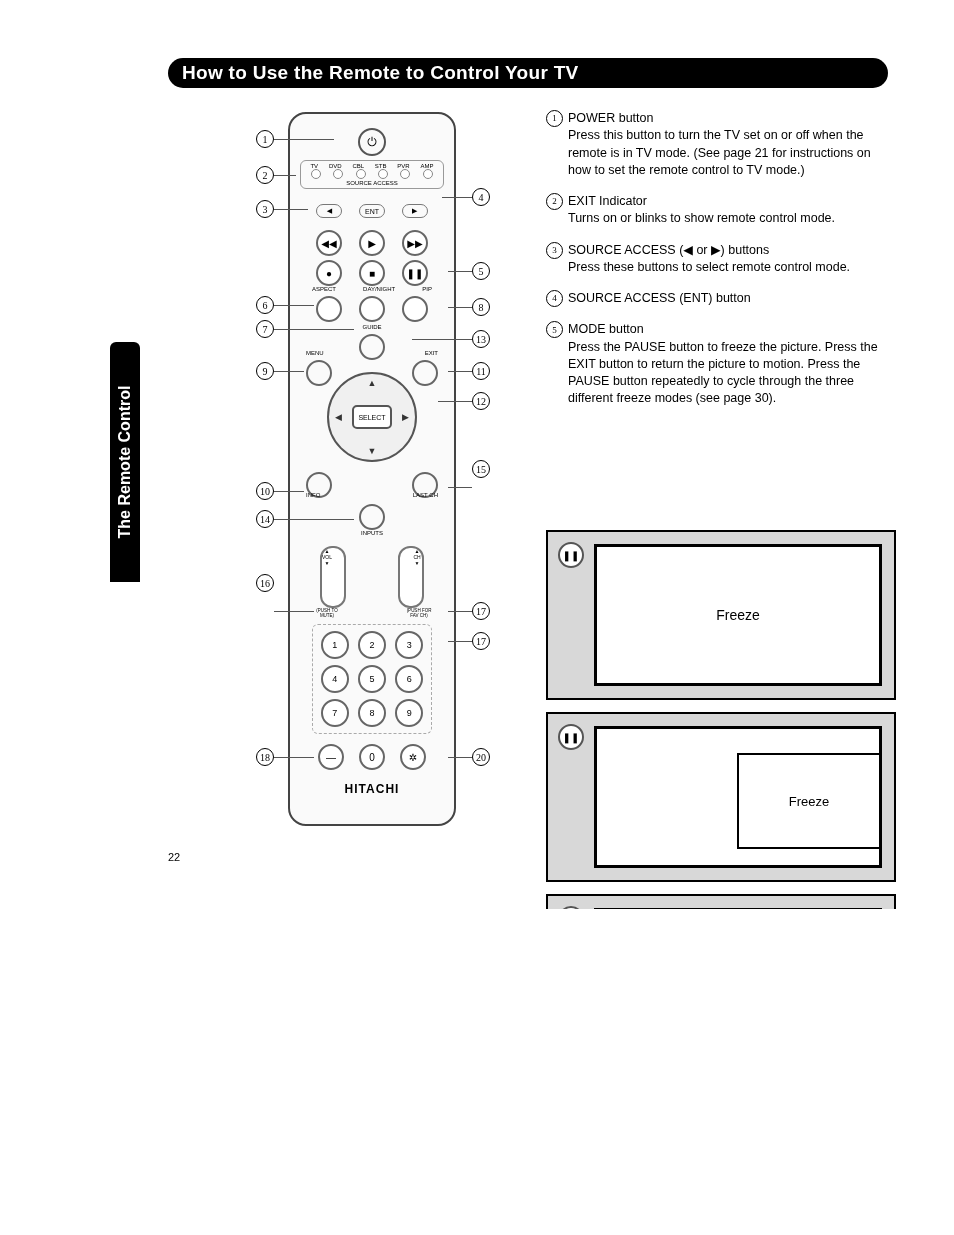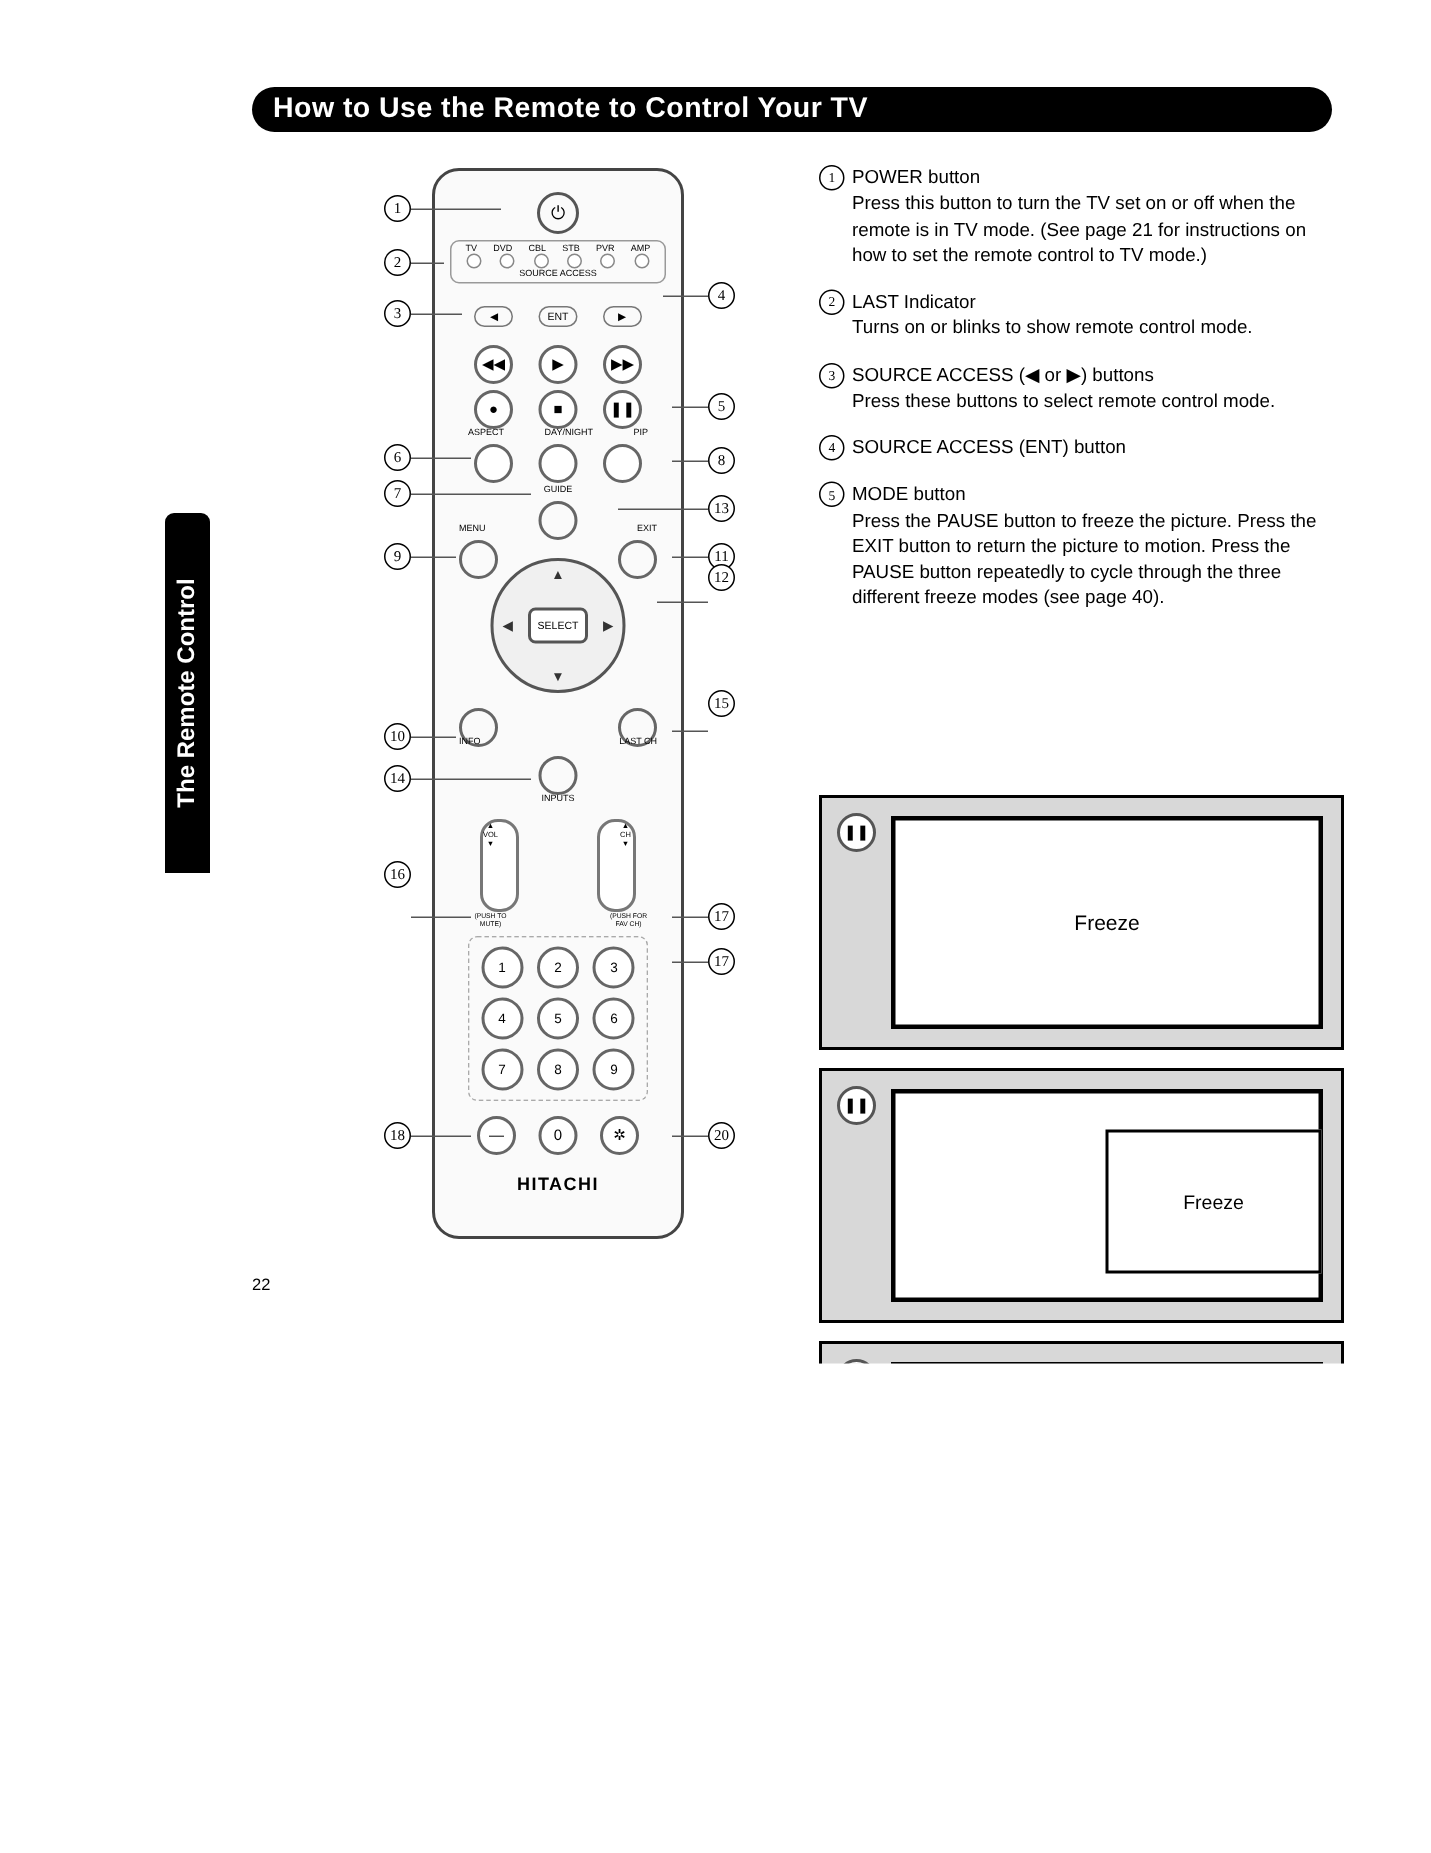--- a/index.html
+++ b/index.html
@@ -210,21 +210,21 @@
     <div class="co" style="right:34px;top:76px">4</div>
       <div class="lead" style="right:52px;top:85px;width:30px"></div>
     <div class="co" style="right:34px;top:150px">5</div>
       <div class="lead" style="right:52px;top:159px;width:24px"></div>
     <div class="co" style="right:34px;top:186px">8</div>
       <div class="lead" style="right:52px;top:195px;width:24px"></div>
     <div class="co" style="right:34px;top:218px">13</div>
       <div class="lead" style="right:52px;top:227px;width:60px"></div>
     <div class="co" style="right:34px;top:250px">11</div>
       <div class="lead" style="right:52px;top:259px;width:24px"></div>
-    <div class="co" style="right:34px;top:264px">12</div>
+    <div class="co" style="right:34px;top:280px">12</div>
       <div class="lead" style="right:52px;top:289px;width:34px"></div>
     <div class="co" style="right:34px;top:348px">15</div>
       <div class="lead" style="right:52px;top:375px;width:24px"></div>
     <div class="co" style="right:34px;top:490px">17</div>
       <div class="lead" style="right:52px;top:499px;width:24px"></div>
     <div class="co" style="right:34px;top:520px">17</div>
       <div class="lead" style="right:52px;top:529px;width:24px"></div>
     <div class="co" style="right:34px;top:636px">20</div>
       <div class="lead" style="right:52px;top:645px;width:24px"></div>
   </div>
@@ -233,39 +233,39 @@
     <div class="item">
       <div class="num">
           <div class="co">1</div>
         </div>
       <div class="body"><b>POWER button</b><br><span>Press this button to turn the TV set on or off when the remote is in TV mode.  (See page 21 for instructions on how to set the remote control to TV mode.)</span></div>
     </div>
     <div class="item">
       <div class="num">
           <div class="co">2</div>
         </div>
-      <div class="body"><b>LAST Indicator</b><br><span>Turns on or blinks to show remote control mode.</span></div>
+      <div class="body"><b>EXIT Indicator</b><br><span>Turns on or blinks to show remote control mode.</span></div>
     </div>
     <div class="item">
       <div class="num">
           <div class="co">3</div>
         </div>
       <div class="body"><b>SOURCE ACCESS (◀ or ▶) buttons</b><br><span>Press these buttons to select remote control mode.</span></div>
     </div>
     <div class="item">
       <div class="num">
           <div class="co">4</div>
         </div>
       <div class="body"><b>SOURCE ACCESS (ENT) button</b><br></div>
     </div>
     <div class="item">
       <div class="num">
           <div class="co">5</div>
         </div>
-      <div class="body"><b>MODE button</b><br><span>Press the PAUSE button to freeze the picture. Press the EXIT button to return the picture to motion.  Press the PAUSE button repeatedly to cycle through the three different freeze modes (see page 40).</span></div>
+      <div class="body"><b>MODE button</b><br><span>Press the PAUSE button to freeze the picture. Press the EXIT button to return the picture to motion.  Press the PAUSE button repeatedly to cycle through the three different freeze modes (see page 30).</span></div>
     </div>
   </div>
 
   <div class="freeze-area">
     <div class="fbox" style="height:170px">
       <div class="pico">❚❚</div>
       <div class="tv" style="position:absolute;left:46px;top:12px;right:12px;bottom:12px">
         <div style="position:absolute;inset:0;display:flex;align-items:center;justify-content:center;font-size:14px">Freeze</div>
       </div>
     </div>

